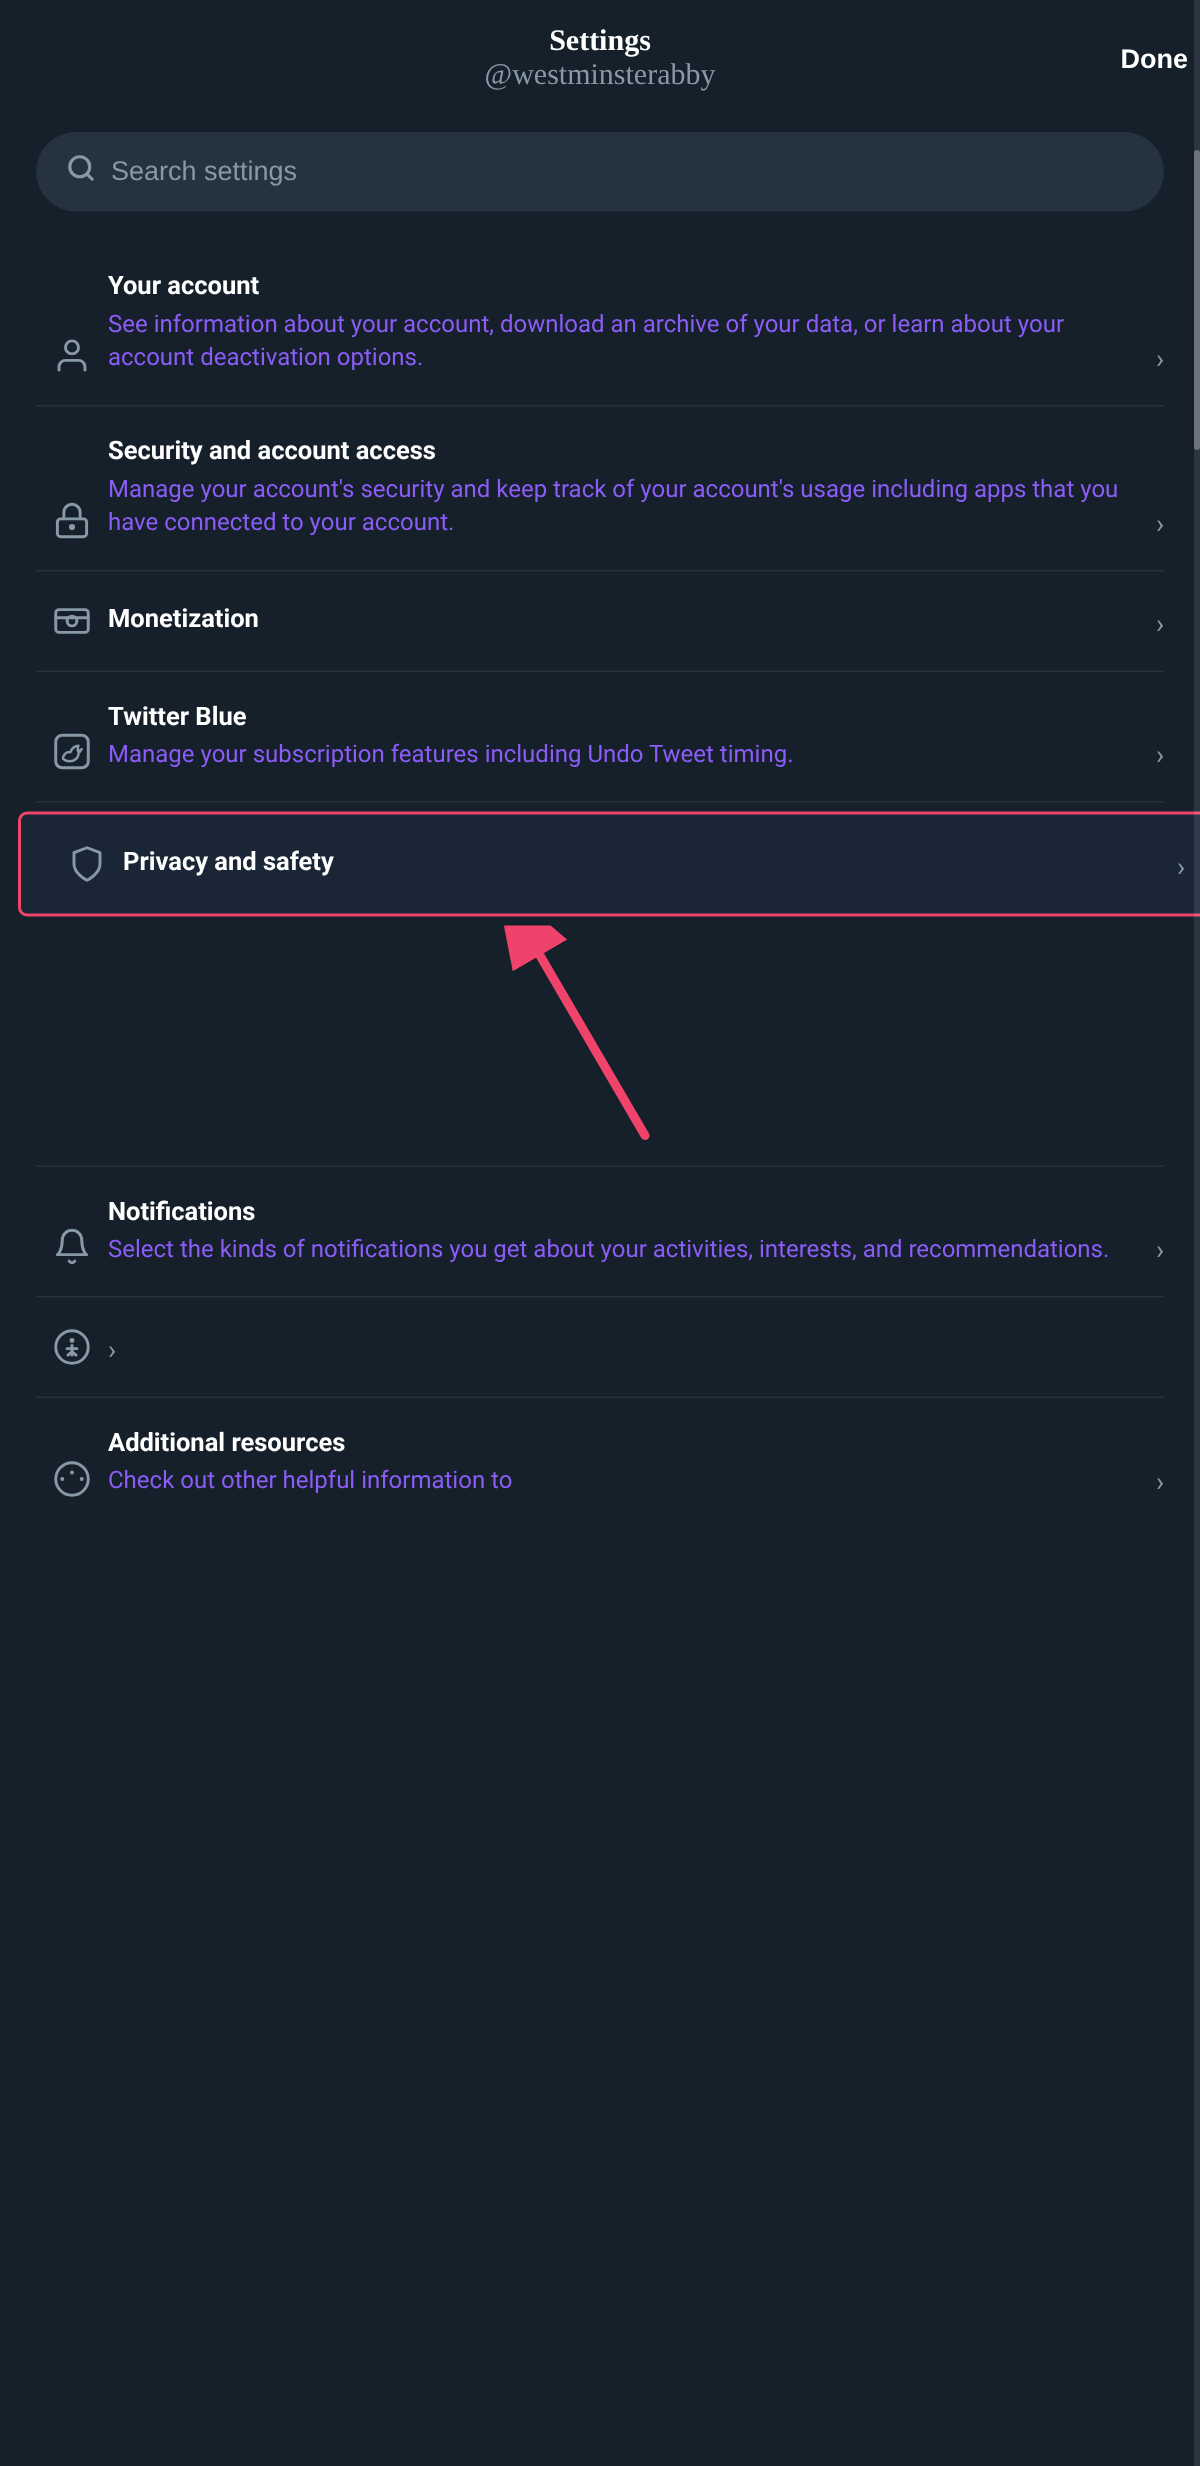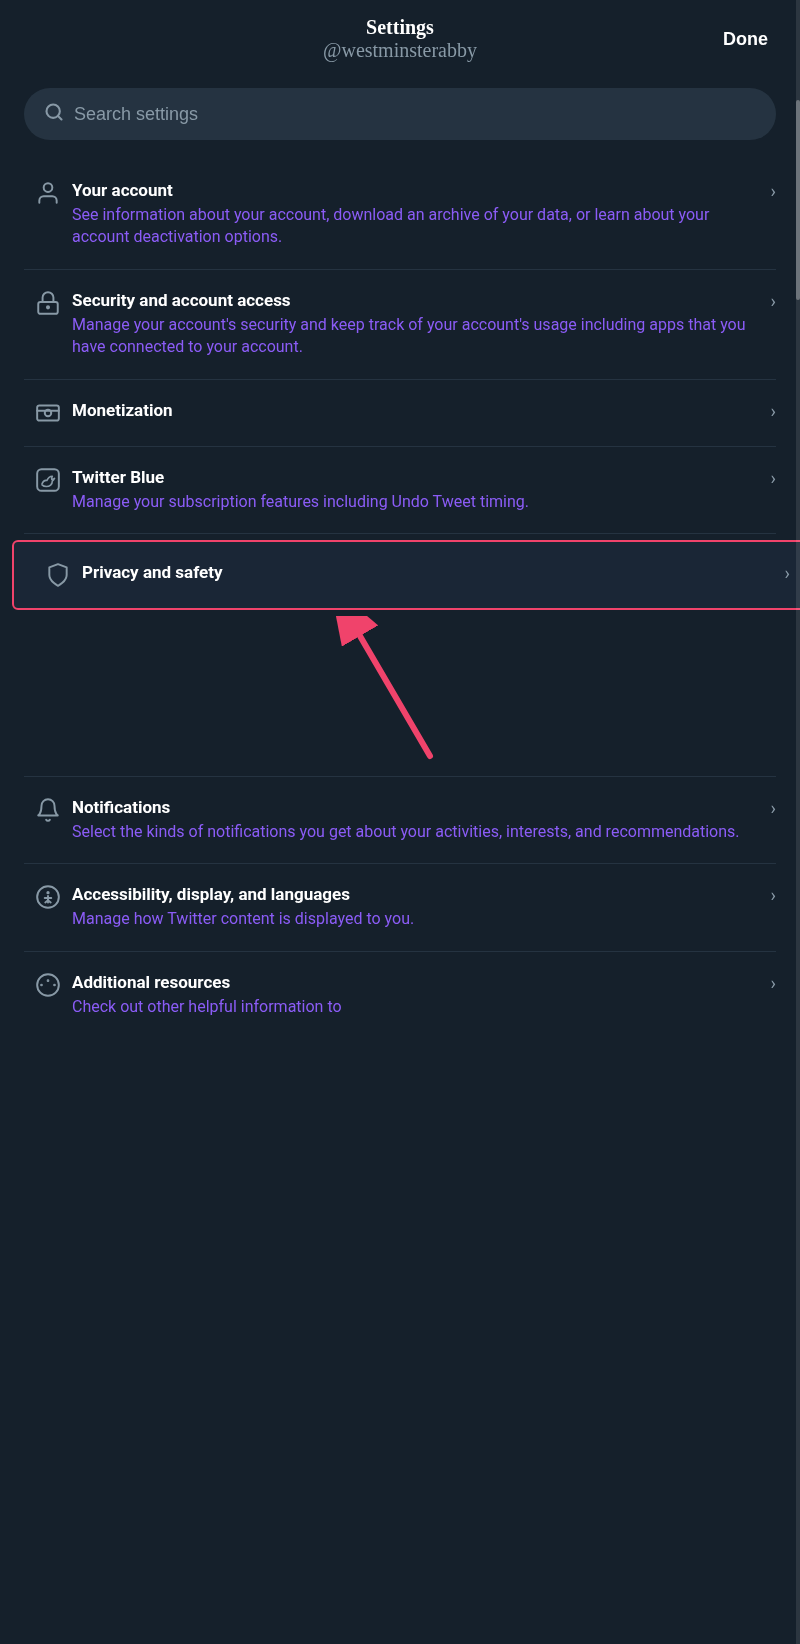--- a/index.html
+++ b/index.html
@@ -37,21 +37,21 @@
       color: #ffffff;
     }
 
     .header-subtitle {
       font-size: 20px;
       color: #8899a6;
     }
 
     .done-btn {
       position: absolute;
-      right: 32px;
+      right: 8px;
       font-size: 18px;
       font-weight: 600;
       color: #ffffff;
       background: none;
       border: none;
       cursor: pointer;
     }
 
     .search-bar {
       margin: 10px 24px 20px 24px;
@@ -80,21 +80,21 @@
     .search-input::placeholder {
       color: #8899a6;
     }
 
     .settings-list {
       padding: 0 0;
     }
 
     .settings-item {
       display: flex;
-      align-items: flex-start;
+      align-items: flex-end;
       padding: 20px 24px;
       cursor: pointer;
       border: none;
       background: none;
       width: 100%;
       text-align: left;
       position: relative;
     }
 
     .settings-item.highlighted {
@@ -309,24 +309,20 @@
     <div class="item-icon">
       <svg width="26" height="26" viewBox="0 0 24 24" fill="none" stroke="#8899a6" stroke-width="1.8" stroke-linecap="round" stroke-linejoin="round">
         <circle cx="12" cy="12" r="10"></circle>
         <circle cx="12" cy="8" r="1.5" fill="#8899a6" stroke="none"></circle>
         <line x1="12" y1="11" x2="12" y2="17"></line>
         <line x1="9" y1="13" x2="15" y2="13"></line>
         <line x1="9.5" y1="17" x2="12" y2="15"></line>
         <line x1="14.5" y1="17" x2="12" y2="15"></line>
       </svg>
     </div>
-    <div class="item-content">
-      <div class="item-title">Accessibility, display, and languages</div>
-      <div class="item-desc">Manage how Twitter content is displayed to you.</div>
-    </div>
     <span class="chevron">›</span>
   </div>
 
   <div class="divider"></div>
 
   <div class="settings-item">
     <div class="item-icon">
       <svg width="26" height="26" viewBox="0 0 24 24" fill="none" stroke="#8899a6" stroke-width="1.8" stroke-linecap="round" stroke-linejoin="round">
         <circle cx="12" cy="12" r="10"></circle>
         <circle cx="12" cy="8" r="0.5" fill="#8899a6" stroke="#8899a6" stroke-width="1.5"></circle>

